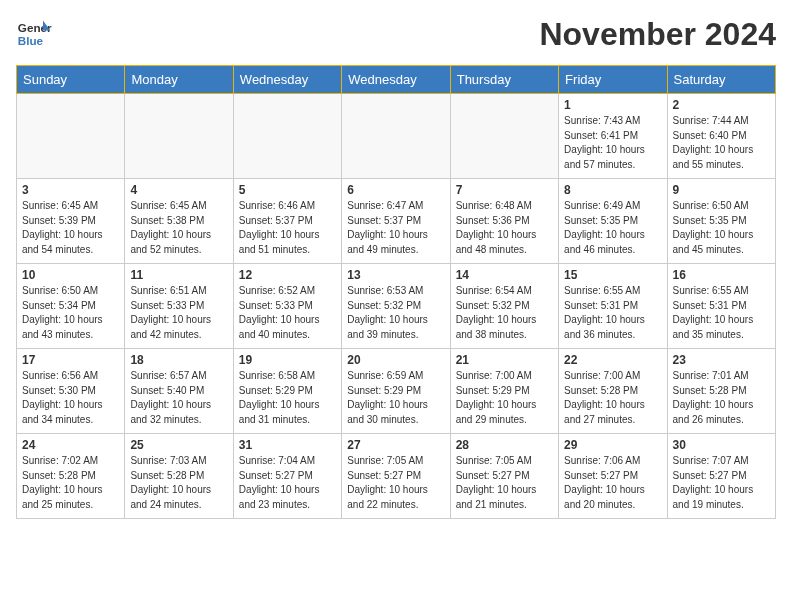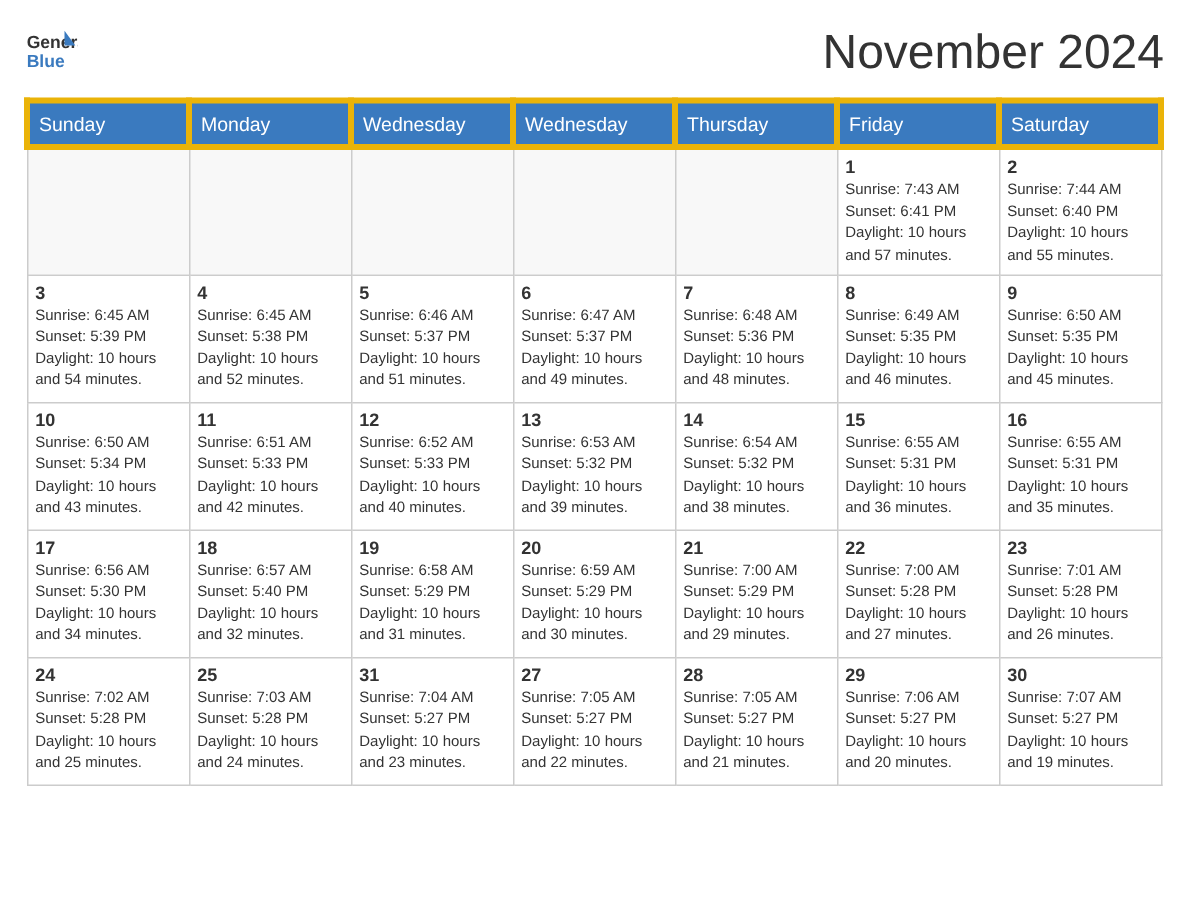--- a/index.html
+++ b/index.html
@@ -23,39 +23,39 @@
     }
     .logo-icon {
       width: 36px;
       height: 36px;
     }
     .title-block {
       text-align: right;
     }
     .month-title {
       font-size: 32px;
-      font-weight: normal;
+      font-weight: bold;
       color: #333;
     }
     .location {
       font-size: 14px;
       color: #555;
     }
     .calendar {
       width: 100%;
       border-collapse: collapse;
     }
     .calendar th {
       background: #3a7abf;
       color: #fff;
       text-align: left;
       padding: 6px 6px;
       font-size: 13px;
       font-weight: normal;
-      border: 4px solid #eab308;
+      border: 1px solid #eab308;
     }
     .calendar td {
       border: 1px solid #ccc;
       vertical-align: top;
       padding: 4px 5px;
       font-size: 10.5px;
       color: #333;
       width: 108px;
       min-height: 80px;
       background: #fff;

